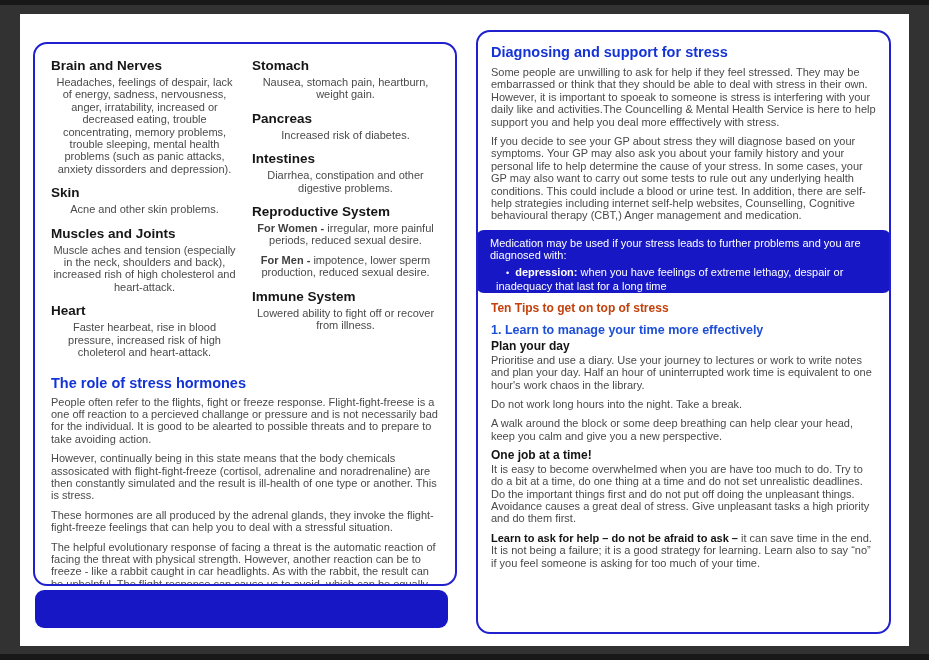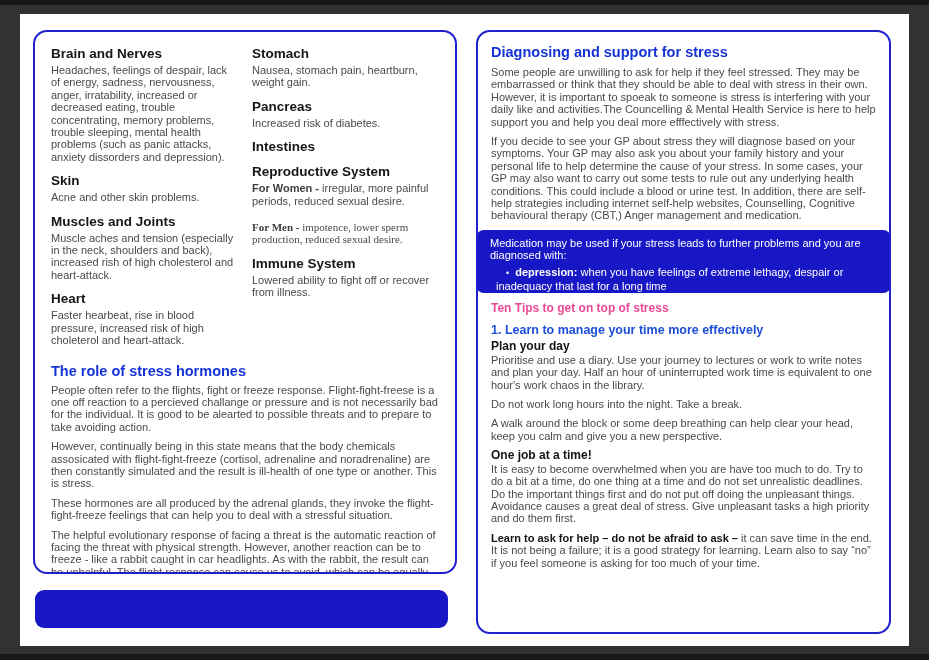--- a/index.html
+++ b/index.html
@@ -13,32 +13,32 @@
   .bottom-bar{position:absolute;left:0;top:654px;width:929px;height:6px;background:#181818;}
   .sheet{
     position:absolute;left:20px;top:14px;width:889px;height:632px;
     background:#ffffff;
   }
   .panel{
     position:absolute;box-sizing:border-box;
     border:2px solid #2020cf;border-radius:14px;
     background:#ffffff;overflow:hidden;
   }
-  .panel-left{left:13px;top:16px;width:424px;height:544px;padding:10px 16px 8px;}
+  .panel-left{left:13px;top:28px;width:424px;height:544px;padding:10px 16px 8px;}
   .panel-right{left:456px;top:16px;width:415px;height:604px;padding:8px 13px 8px;}
   .cols{display:flex;gap:14px;}
   .col{flex:1;min-width:0;}
   .sys-title{
     font-size:13.5px;font-weight:bold;color:#161616;
     margin:10px 0 3px;line-height:15px;
   }
   .body-txt{
-    font-size:11px;line-height:12.4px;color:#4a4a4a;margin:0 0 2px;
+    font-size:11px;line-height:12.4px;color:#4a4a4a;margin:0 0 2px;text-align:center;
   }
-  .body-txt + .body-txt{margin-top:14px;font-family:Liberation Serif, serif;}
+  .body-txt + .body-txt{margin-top:7px;}
   .lead{font-weight:bold;color:#3e3e3e;}
   .blue-head{
     font-size:14.5px;font-weight:bold;color:#1433d6;
     margin:14px 0 4px;line-height:17px;
   }
   .panel-right .blue-head{margin:4px 0 5px;}
   .para{font-size:11px;line-height:12.4px;color:#4a4a4a;margin:0 0 7px;}
   .medbox{
     background:#1717c6;border-radius:8px;
     margin:8px -15px 8px;padding:7px 14px 1px;
@@ -47,21 +47,21 @@
   .medbox .mb-intro{font-size:11px;line-height:12.6px;margin:0 0 4px;}
   .medbox ul{list-style:none;margin:0;padding:0;}
   .medbox li{
     font-size:11px;line-height:12.6px;
     padding-left:16px;position:relative;margin:0 0 4px;
   }
   .medbox li:last-child{margin-bottom:0;padding-left:6px;text-indent:10px;}
   .medbox .marker{position:absolute;left:4px;top:0;font-size:9px;}
   .medbox li:last-child .marker{position:static;margin-right:6px;font-size:9px;}
   .medbox .lead{color:#ffffff;}
-  .tips-head{font-size:12px;font-weight:bold;color:#ec4899;margin:2px 0 8px;line-height:14px;}
+  .tips-head{font-size:12px;font-weight:bold;color:#c2410c;margin:2px 0 8px;line-height:14px;}
   .tip-num{font-size:12.5px;font-weight:bold;color:#1d4ed8;margin:0 0 3px;line-height:14px;}
   .sub-title{font-size:12px;font-weight:bold;color:#141414;margin:0;line-height:13.5px;}
   .tip-sec{margin:0 0 7px;}
   .blue-bar{
     position:absolute;left:15px;top:576px;width:413px;height:38px;
     background:#1717c6;border-radius:9px;
   }
 </style>
 </head>
 <body>
@@ -82,20 +82,21 @@
         <p class="body-txt">Muscle aches and tension (especially in the neck, shoulders and back), increased rish of high cholesterol and heart-attack.</p>
         <h3 class="sys-title">Heart</h3>
         <p class="body-txt">Faster hearbeat, rise in blood pressure, increased risk of high choleterol and heart-attack.</p>
       </div>
       <div class="col">
         <h3 class="sys-title" style="margin-top:4px">Stomach</h3>
         <p class="body-txt">Nausea, stomach pain, heartburn, weight gain.</p>
         <h3 class="sys-title">Pancreas</h3>
         <p class="body-txt">Increased risk of diabetes.</p>
         <h3 class="sys-title">Intestines</h3>
+        <p class="body-txt">Diarrhea, constipation and other digestive problems.</p>
         <h3 class="sys-title">Reproductive System</h3>
         <p class="body-txt"><span class="lead">For Women -</span><span> irregular, more painful periods, reduced sexual desire.</span></p>
         <p class="body-txt"><span class="lead">For Men -</span><span> impotence, lower sperm production, reduced sexual desire.</span></p>
         <h3 class="sys-title">Immune System</h3>
         <p class="body-txt">Lowered ability to fight off or recover from illness.</p>
       </div>
     </div>
     <h2 class="blue-head">The role of stress hormones</h2>
     <p class="para">People often refer to the flights, fight or freeze response. Flight-fight-freese is a one off reaction to a percieved challange or pressure and is not necessarily bad for the individual. It is good to be alearted to possible threats and to prepare to take avoiding action.</p>
     <p class="para">However, continually being in this state means that the body chemicals assosicated with flight-fight-freeze (cortisol, adrenaline and noradrenaline) are then constantly simulated and the result is ill-health of one type or another. This is stress.</p>

